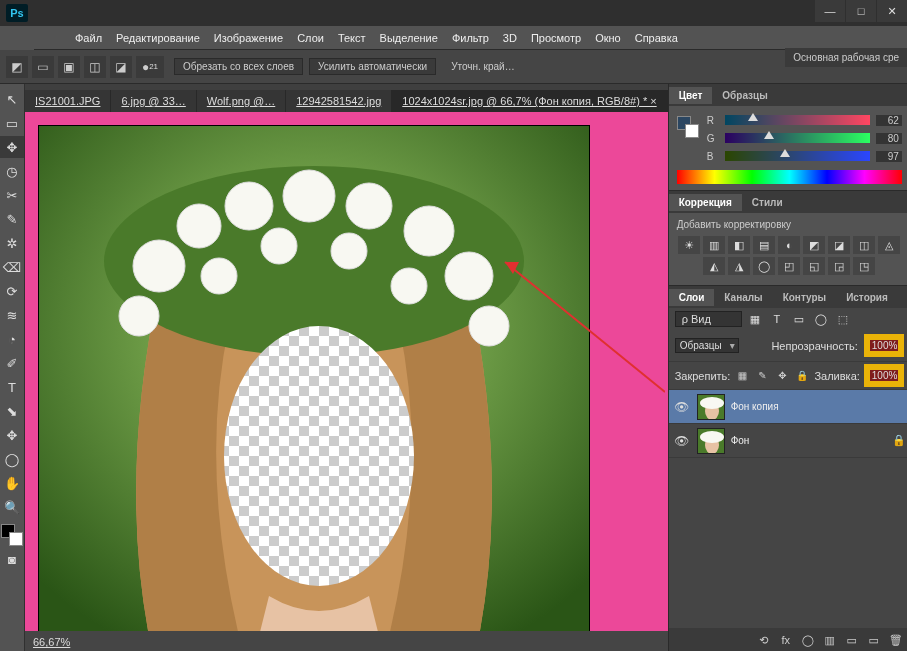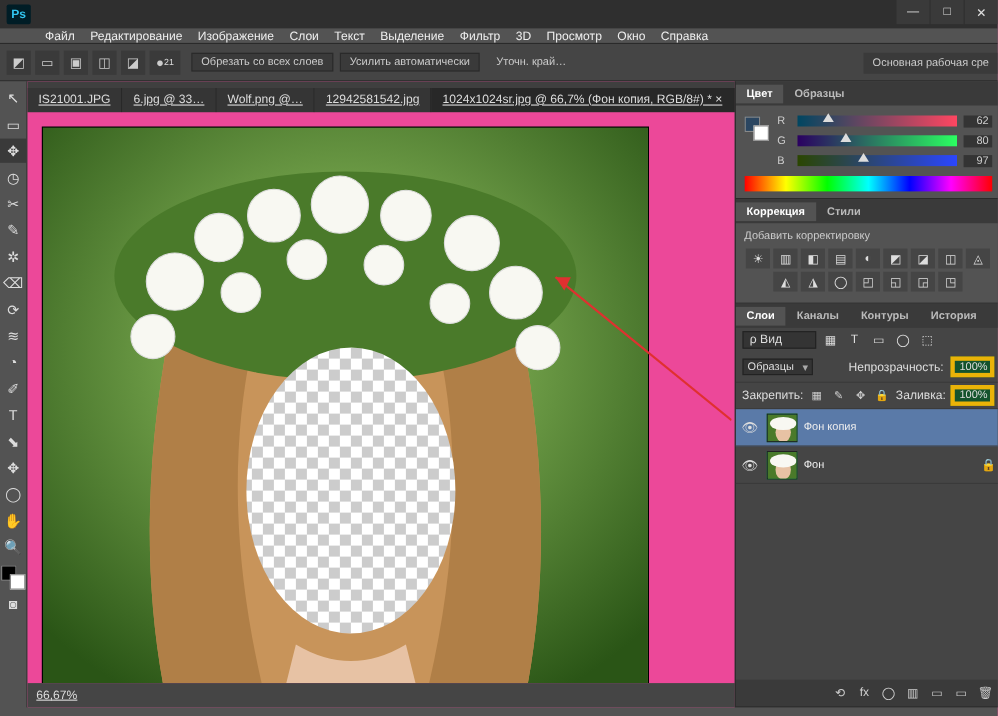--- a/index.html
+++ b/index.html
@@ -1,21 +1,21 @@
 <!DOCTYPE html>
 <html><head>
 <meta charset="utf-8">
 <style>
   * { margin:0; padding:0; box-sizing:border-box; font-family:"Segoe UI",Tahoma,sans-serif; font-size:11px; color:#ddd; user-select:none; }
   body { background:#535353; width:907px; height:651px; overflow:hidden; position:relative; }
   .titlebar { background:#2f2f2f; height:26px; display:flex; align-items:center; padding-left:6px; }
   .logo { width:22px; height:18px; background:#001d26; color:#31c5f0; font-weight:bold; font-size:11px; display:flex; align-items:center; justify-content:center; border-radius:2px; margin-right:10px;}
   .win-controls { position:absolute; top:0; right:0; display:flex; }
   .win-btn { width:30px; height:22px; background:#3a3a3a; display:flex; align-items:center; justify-content:center; color:#ddd; margin-left:1px; font-size:11px;}
-  .menubar { background:#535353; height:14px; display:flex; align-items:center; padding-left:41px; border-bottom:1px solid #2a2a2a;}
+  .menubar { background:#535353; height:24px; display:flex; align-items:center; padding-left:41px; border-bottom:1px solid #2a2a2a;margin-left:34px;}
   .menubar span { margin-right:14px; color:#eee; cursor:default; }
   .optbar { background:#454545; height:34px; display:flex; align-items:center; padding:0 6px; border-bottom:1px solid #2a2a2a;}
   .opt-ic { width:22px; height:22px; background:#3a3a3a; margin-right:4px; display:flex; align-items:center; justify-content:center; font-size:12px; color:#ccc;}
   .opt-txt-btn { padding:2px 8px; background:#3a3a3a; border:1px solid #2a2a2a; margin-left:6px; color:#ccc; font-size:10px;}
   .workspace-label { position:absolute; right:0; top:48px; background:#3a3a3a; padding:4px 8px; font-size:10px; color:#ccc; }
   .main { display:flex; height:calc(100% - 82px); }
   .tools { width:32px; background:#535353; border-right:1px solid #303030; display:flex; flex-direction:column; align-items:center; padding-top:4px; gap:2px;}
   .tool { width:24px; height:22px; display:flex; align-items:center; justify-content:center; color:#ddd; font-size:13px; cursor:pointer; }
   .tool.sel { background:#3a3a3a; }
   .swatch { width:22px; height:22px; margin-top:4px; position:relative;}
@@ -38,21 +38,21 @@
   .slider-row .lab { width:12px; color:#ccc; font-size:10px;}
   .slider-row .track { flex:1; height:10px; position:relative; margin:0 6px;}
   .slider-row .val { width:26px; background:#343434; color:#ccc; font-size:10px; text-align:right; padding:0 3px;}
   .tri { position:absolute; top:-2px; width:0; height:0; border-left:5px solid transparent; border-right:5px solid transparent; border-bottom:8px solid #ddd;}
   .hue-strip { height:14px; margin-top:4px; background:linear-gradient(90deg,#f00,#ff0,#0f0,#0ff,#00f,#f0f,#f00);}
   .adj-grid { display:flex; flex-wrap:wrap; gap:3px; justify-content:center;}
   .adj-ic { width:22px; height:18px; background:#454545; display:flex; align-items:center; justify-content:center; font-size:11px; color:#ddd;}
   .layer-opts { display:flex; align-items:center; padding:4px 6px; gap:6px; font-size:10px; color:#ccc;}
   .layer-opts .dd { background:#343434; border:1px solid #222; padding:1px 16px 1px 4px; position:relative; font-size:10px;}
   .layer-opts .dd::after{content:"▾"; position:absolute; right:3px; color:#aaa;}
-  .numfield { background:#14532d; border:4px solid #eab308; padding:0 2px; font-size:10px; width:40px; display:inline-block; text-align:right;}
+  .numfield { background:#7f1d1d; border:6px solid #eab308; padding:0 2px; font-size:10px; width:40px; display:inline-block; text-align:right;}
   .lock-row { display:flex; align-items:center; padding:2px 6px; gap:4px; font-size:10px; color:#ccc; border-top:1px solid #3a3a3a; border-bottom:1px solid #3a3a3a;}
   .lock-ic { width:16px; height:16px; display:flex; align-items:center; justify-content:center; font-size:10px; color:#ccc;}
   .layer-list { background:#454545;}
   .layer-row { display:flex; align-items:center; height:34px; border-bottom:1px solid #3a3a3a; padding:0 4px; gap:6px;}
   .layer-row.sel { background:#5a7aa8;}
   .eye { width:18px; text-align:center; color:#ddd; font-size:12px;}
   .thumb { width:28px; height:26px; background:#2a5; border:1px solid #222; position:relative; overflow:hidden;}
   .layer-name { font-size:10px; color:#eee;}
   .layer-row .lockic { margin-left:auto; color:#bbb;}
   .layer-footer { display:flex; justify-content:flex-end; gap:2px; padding:3px 4px; background:#3a3a3a;}

